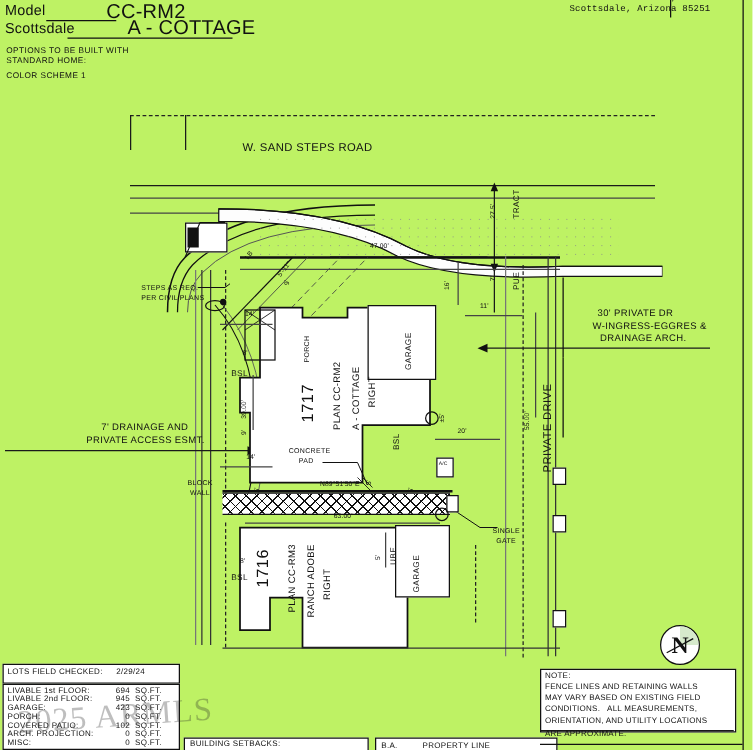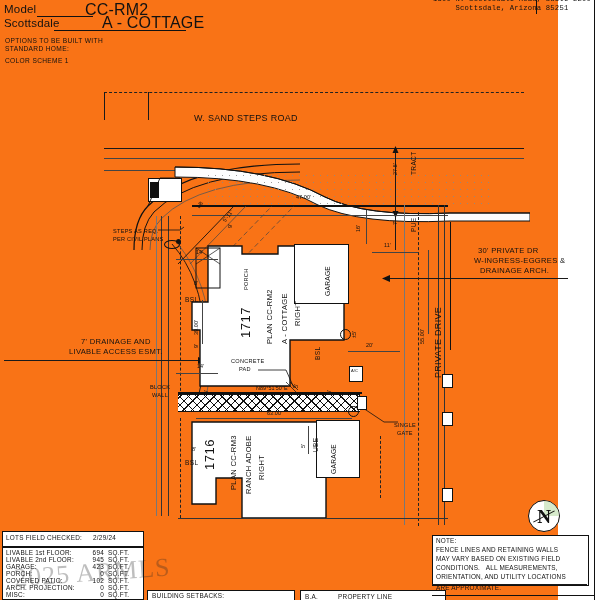--- a/index.html
+++ b/index.html
@@ -1,19 +1,19 @@
 <!DOCTYPE html>
 <html><head>
 <meta charset="utf-8">
 <title>Site Plan</title>
 <style>
   html,body{margin:0;padding:0;background:#ffffff;}
   body{width:602px;height:600px;position:relative;overflow:hidden;
        font-family:"Liberation Sans",sans-serif;color:#111;}
-  .stage{position:absolute;inset:0;width:558px;height:600px;background:#f97316;}
+  .stage{position:absolute;inset:0;width:602px;height:600px;background:#bef264;}
 
   .abs{position:absolute;}
   .txt{position:absolute;white-space:pre;line-height:1.08;letter-spacing:.2px;}
   .ln{position:absolute;background:#1a1a1a;}
 
   
   .hdr-lbl{font-size:11.5px;}
   .hdr-val{font-size:16px;margin-left:47px;}
   .hdr-rule{height:1px;background:#111;}
   .opt{font-size:6.6px;letter-spacing:.35px;}
@@ -155,21 +155,21 @@
   <div class="abs" style="left:164px;top:240px;width:14px;height:7px;border:1px solid #111;border-radius:50%;"></div>
   <div class="abs" style="left:176px;top:239px;width:5px;height:5px;background:#111;border-radius:50%;"></div>
 
   <div class="txt p" style="left:113px;top:228px;">STEPS AS REQ.</div>
   <div class="txt p" style="left:113px;top:236px;">PER CIVIL PLANS</div>
   <svg class="abs" style="left:158px;top:226px;width:30px;height:16px;" viewBox="0 0 30 16">
     <path d="M0 4 L22 4 L26 1" fill="none" stroke="#111" stroke-width="0.8"></path>
   </svg>
 
   <div class="txt p8" style="left:81px;top:338px;">7' DRAINAGE AND</div>
-  <div class="txt p8" style="left:69px;top:348px;">LIVABLE ACCESS ESMT.</div>
+  <div class="txt p8" style="left:69px;top:348px;">PRIVATE ACCESS ESMT.</div>
   <div class="ln h abs" style="left:4px;top:360px;width:196px;"></div>
   <svg class="abs" style="left:192px;top:355px;width:16px;height:11px;" viewBox="0 0 16 11">
     <path d="M14 5.5 L6 2 L6 9 Z" fill="#111"></path>
   </svg>
 
   <div class="txt p" style="left:150px;top:384px;">BLOCK</div>
   <div class="txt p" style="left:152px;top:392px;">WALL</div>
 
   <div class="txt dim" style="left:196px;top:206px;transform:rotate(-52deg);transform-origin:0 0;">LB</div>
   <svg class="abs" style="left:176px;top:196px;width:130px;height:70px;" viewBox="0 0 130 70">

